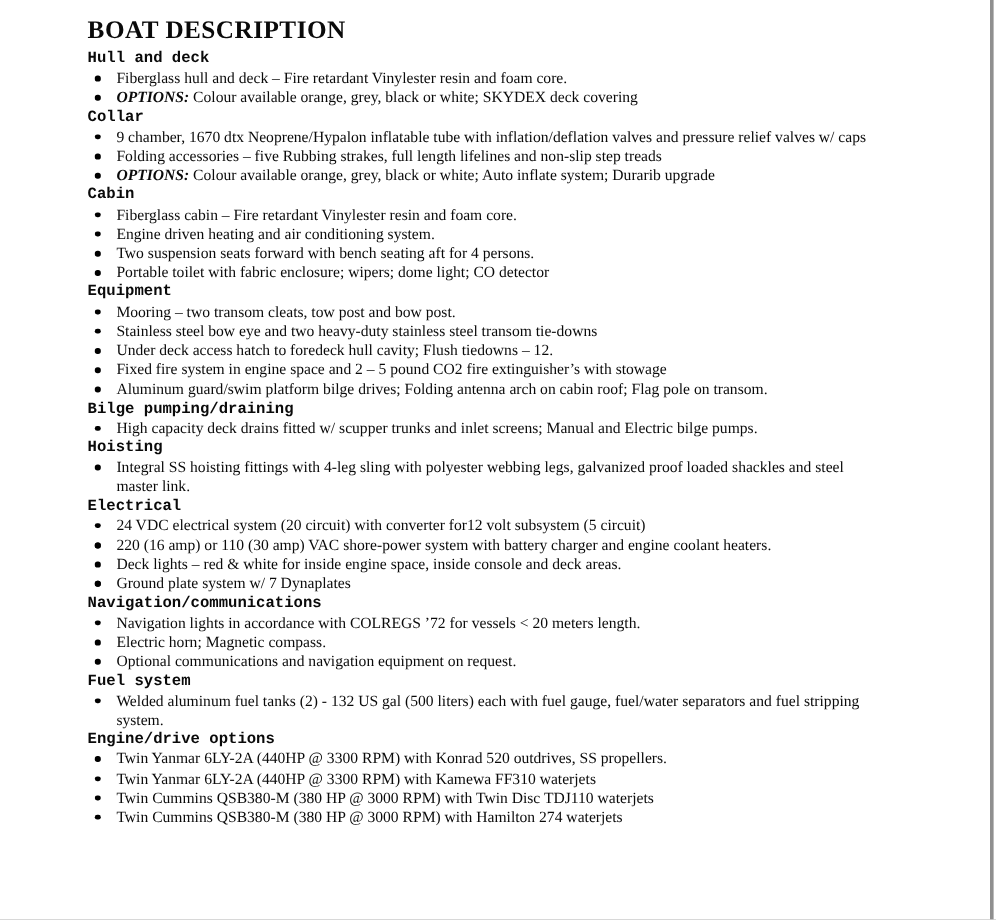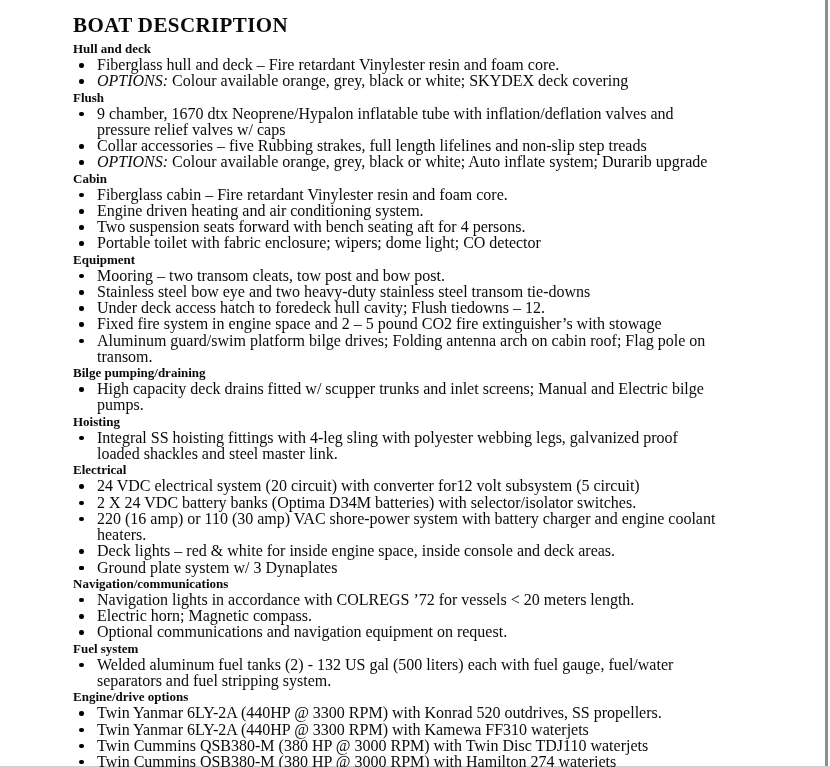--- a/index.html
+++ b/index.html
@@ -25,43 +25,45 @@
     font-size: 21px;
     font-weight: bold;
     line-height: 24px;
     letter-spacing: 0.4px;
     margin: 0 0 4px 0;
   }
   .section-heading {
     font-size: 13px;
     font-weight: bold;
     line-height: 16.2px;
+    font-family: Liberation Mono, monospace;
   }
   .bullet-list {
     margin: 0;
     padding: 0;
   }
   .bullet-item {
     position: relative;
     padding-left: 24px;
     width: 626px;
-    font-size: 16px;
+    font-size: 13px;
     line-height: 16.2px;
   }
   .bullet-marker {
     position: absolute;
     left: 6px;
     top: 6px;
     width: 4.5px;
     height: 4.5px;
     border-radius: 50%;
     background: #000;
   }
   .options-prefix {
     font-style: italic;
+    font-weight: bold;
   }
   .window-right-edge {
     position: absolute;
     top: 0;
     right: 2px;
     width: 3px;
     height: 767px;
   }
   .window-bottom-edge {
     position: absolute;
@@ -87,28 +89,28 @@
     <span class="bullet-marker"></span><span>Fiberglass hull and deck – Fire retardant Vinylester resin and foam core.</span>
   </div>
 
   <div class="bullet-item">
     <span class="bullet-marker"></span><span class="options-prefix">OPTIONS: </span><span>Colour available orange, grey, black or white; SKYDEX deck covering</span>
   </div>
 </div>
   </div>
 
   <div class="section">
-    <div class="section-heading">Flush</div>
+    <div class="section-heading">Collar</div>
     <div class="bullet-list">
   <div class="bullet-item">
     <span class="bullet-marker"></span><span>9 chamber, 1670 dtx Neoprene/Hypalon inflatable tube with inflation/deflation valves and pressure relief valves w/ caps</span>
   </div>
 
   <div class="bullet-item">
-    <span class="bullet-marker"></span><span>Collar accessories – five Rubbing strakes, full length lifelines and non-slip step treads</span>
+    <span class="bullet-marker"></span><span>Folding accessories – five Rubbing strakes, full length lifelines and non-slip step treads</span>
   </div>
 
   <div class="bullet-item">
     <span class="bullet-marker"></span><span class="options-prefix">OPTIONS: </span><span>Colour available orange, grey, black or white; Auto inflate system; Durarib upgrade</span>
   </div>
 </div>
   </div>
 
   <div class="section">
     <div class="section-heading">Cabin</div>
@@ -176,37 +178,37 @@
   </div>
 
   <div class="section">
     <div class="section-heading">Electrical</div>
     <div class="bullet-list">
   <div class="bullet-item">
     <span class="bullet-marker"></span><span>24 VDC electrical system (20 circuit) with converter for12 volt subsystem (5 circuit)</span>
   </div>
 
   <div class="bullet-item">
-    <span class="bullet-marker"></span><span>2 X 24 VDC battery banks (Optima D34M batteries) with selector/isolator switches.</span>
+    <span class="bullet-marker"></span>
   </div>
 
   <div class="bullet-item">
     <span class="bullet-marker"></span><span>220 (16 amp) or 110 (30 amp) VAC shore-power system with battery charger and engine coolant heaters.</span>
   </div>
 
   <div class="bullet-item">
     <span class="bullet-marker"></span><span>Deck lights – red &amp; white for inside engine space, inside console and deck areas.</span>
   </div>
 
   <div class="bullet-item">
     <span class="bullet-marker"></span>
   </div>
 
   <div class="bullet-item">
-    <span class="bullet-marker"></span><span>Ground plate system w/ 3 Dynaplates</span>
+    <span class="bullet-marker"></span><span>Ground plate system w/ 7 Dynaplates</span>
   </div>
 </div>
   </div>
 
   <div class="section">
     <div class="section-heading">Navigation/communications</div>
     <div class="bullet-list">
   <div class="bullet-item">
     <span class="bullet-marker"></span><span>Navigation lights in accordance with COLREGS ’72 for vessels &lt; 20 meters length.</span>
   </div>

